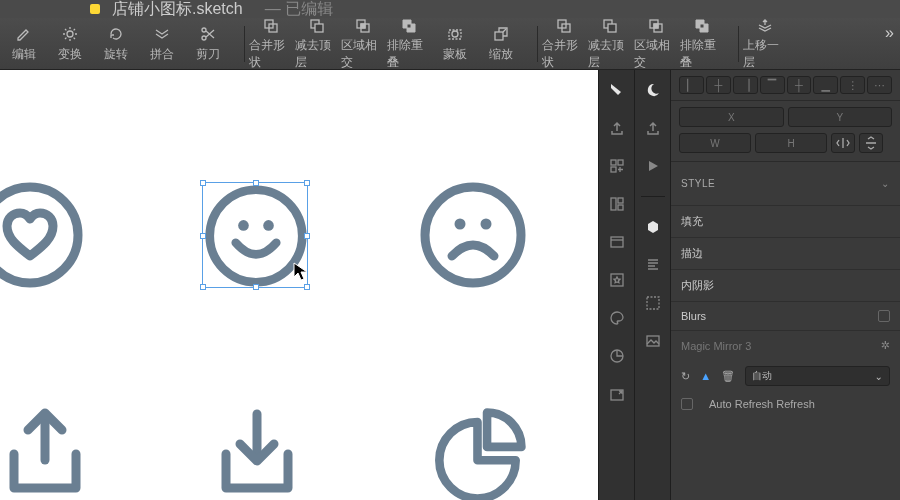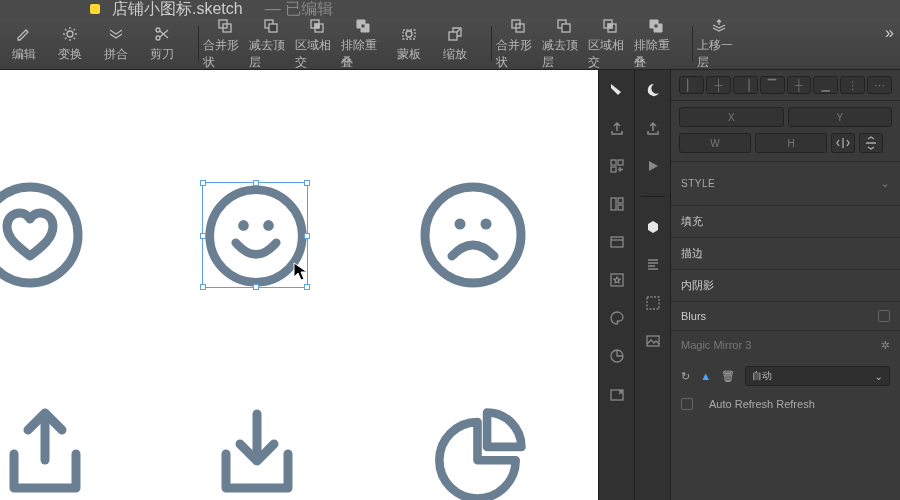--- a/index.html
+++ b/index.html
@@ -39,21 +39,21 @@
 .inspector { width: 230px; background: #3a3a3a; border-left: 1px solid #1e1e1e; display: flex; flex-direction: column; font-size: 11px; color: #ccc; }
 .align-row { display: flex; gap: 2px; padding: 6px 8px; border-bottom: 1px solid #2a2a2a; }
 .align-btn { flex: 1; height: 18px; background: #333; border: 1px solid #222; border-radius: 3px; display:flex; align-items:center; justify-content:center; color:#777; }
 .xywh { padding: 6px 8px; display: grid; grid-template-columns: 1fr 1fr; gap: 4px; }
 .xywh-row2 { padding: 0 8px 8px; display:flex; gap:4px; align-items:center; }
 .num-box { background: #333; border: 1px solid #222; border-radius: 3px; height: 20px; display: flex; align-items: center; justify-content: center; color: #777; font-size: 10px; }
 .num-box.sm { width: 72px; }
 .flip-btn { width:24px; height:20px; background:#333; border:1px solid #222; border-radius:3px; display:flex;align-items:center;justify-content:center;color:#888; }
 
 .sect-head { padding: 16px 10px; font-size: 10px; color: #aaa; letter-spacing: .5px; border-top: 1px solid #2a2a2a; display:flex; justify-content:space-between; align-items:center; }
-.prop-row { padding: 8px 10px; border-top: 1px solid #2e2e2e; display:flex; justify-content:space-between; }
+.prop-row { padding: 8px 10px; border-top: 1px solid #2e2e2e; display:flex; align-items:center; justify-content:space-between; }
 .prop-row.dim { color:#777; }
 .mm-row { padding: 6px 10px; display:flex; gap:10px; align-items:center; color:#aaa; }
 .mm-sel { flex:1; background:#2f2f2f; border:1px solid #222; border-radius:3px; height:20px; display:flex; align-items:center; padding:0 6px; color:#bbb; font-size:10px; justify-content:space-between; }
 .chk { width:12px; height:12px; border:1px solid #666; border-radius:2px; margin-right:6px; }
 
 
 .cursor { position:absolute; left:293px; top:192px; pointer-events:none; }
 </style>
 </head>
 <body>
@@ -75,20 +75,29 @@
         <div class="tool-lbl">编辑</div>
       </div>
     <div class="tool-btn">
         <div class="tool-icon">
           <svg width="18" height="18" viewBox="0 0 18 18" fill="none" stroke="#bbb" stroke-width="1.3">
             <circle cx="9" cy="9" r="3"></circle>
             <path d="M9 2v2M9 14v2M2 9h2M14 9h2M4 4l1.4 1.4M12.6 12.6L14 14M14 4l-1.4 1.4M5.4 12.6L4 14"></path>
           </svg>
         </div>
         <div class="tool-lbl">变换</div>
+      </div>
+    <div class="tool-btn">
+        <div class="tool-icon">
+          <svg width="18" height="18" viewBox="0 0 18 18" fill="none" stroke="#bbb" stroke-width="1.3">
+            <path d="M4 9a5 5 0 1 1 2 4"></path>
+            <path d="M4 13v-3h3"></path>
+          </svg>
+        </div>
+        <div class="tool-lbl">旋转</div>
       </div>
     <div class="tool-btn">
         <div class="tool-icon">
           <svg width="18" height="18" viewBox="0 0 18 18" fill="none" stroke="#bbb" stroke-width="1.3">
             <path d="M3 5l6 4 6-4M3 9l6 4 6-4"></path>
           </svg>
         </div>
         <div class="tool-lbl">拼合</div>
       </div>
     <div class="tool-btn">

